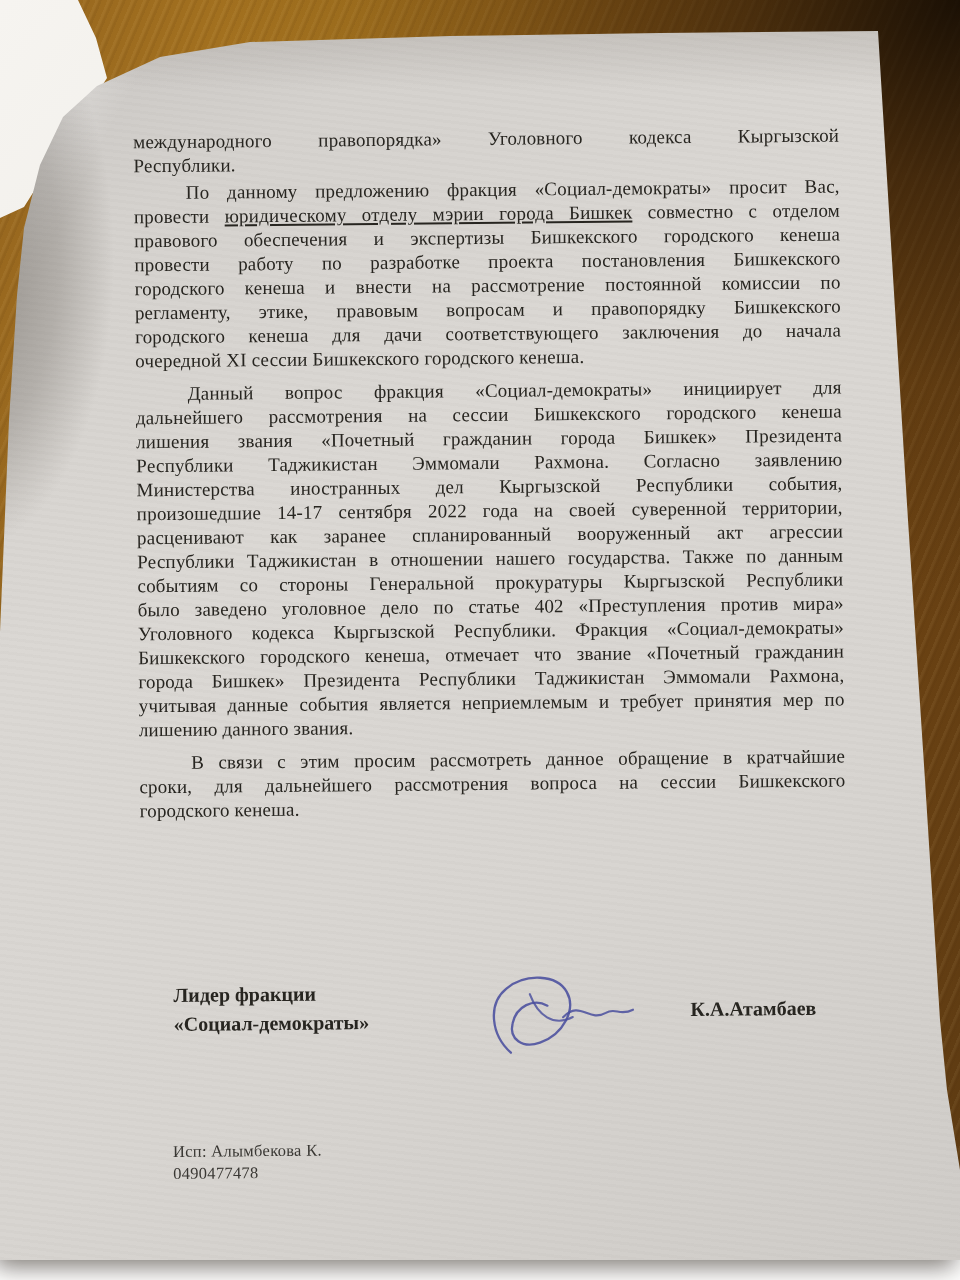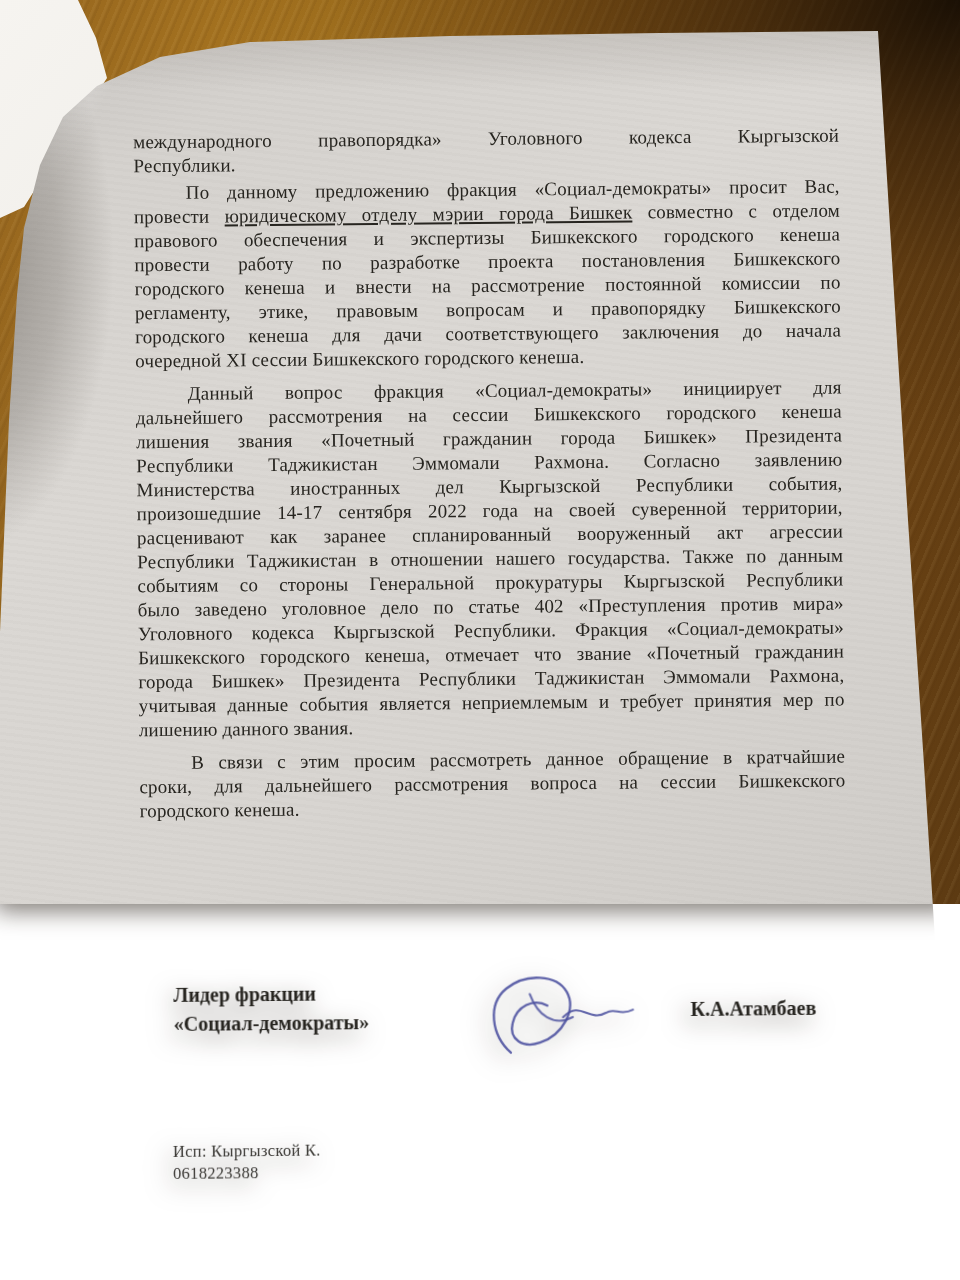--- a/index.html
+++ b/index.html
@@ -1,16 +1,16 @@
 <!DOCTYPE html>
 <html><head>
 <meta charset="utf-8">
 <style>
   html, body { margin: 0; padding: 0; width: 960px; height: 1280px; overflow: hidden; }
-  .photo { position: relative; width: 960px; height: 904px; background: #6b4513; }
+  .photo { position: relative; width: 960px; height: 1260px; background: #6b4513; }
 
   
   .desk {
     position: absolute; inset: 0;
     background:
       radial-gradient(140% 90% at 100% 0%, rgba(12,7,2,0.85) 0%, rgba(38,23,8,0.6) 16%, rgba(60,38,12,0.28) 34%, rgba(0,0,0,0) 55%),
       radial-gradient(60% 45% at 0% 55%, rgba(130,88,28,0.35), rgba(0,0,0,0) 60%),
       repeating-linear-gradient(113deg, rgba(255,226,170,0.06) 0 2px, rgba(70,40,10,0.08) 4px 6px, rgba(0,0,0,0) 6px 11px),
       linear-gradient(100deg, #96661f 0%, #a9761f 30%, #8d5a16 55%, #744713 78%, #5c3a12 100%);
   }
@@ -149,19 +149,19 @@
         </div>
         <svg class="sig-ink" viewBox="0 0 180 100">
           <path d="M 38,88 C 18,70 14,38 34,22 C 54,6 86,8 96,26 C 106,44 92,70 68,78 C 50,84 36,74 40,58 C 44,40 62,32 76,40" fill="none" stroke-width="2.4" stroke-linecap="round" opacity="0.88" stroke="#4a4f9e"></path>
           <path d="M 58,28 C 66,50 82,62 102,52" fill="none" stroke-width="2.2" stroke-linecap="round" opacity="0.82" stroke="#4a4f9e"></path>
           <path d="M 92,52 C 110,34 118,58 136,48 C 146,42 150,52 164,45" fill="none" stroke-width="2.2" stroke-linecap="round" opacity="0.85" stroke="#4a4f9e"></path>
         </svg>
         <div class="sig-name">К.А.Атамбаев</div>
       </div>
 
       <div class="footer">
-        <div>Исп: Кыргызской К.</div>
-        <div>0618223388</div>
+        <div>Исп: Алымбекова К.</div>
+        <div>0490477478</div>
       </div>
 
     </div>
   </div>
 </div>
 
 </body></html>

